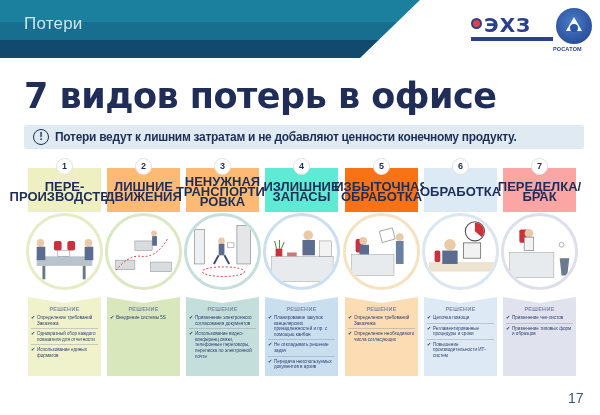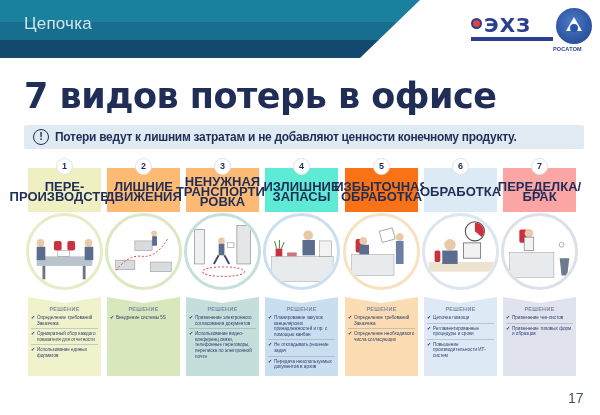--- a/index.html
+++ b/index.html
@@ -55,21 +55,21 @@
   .page-num { position: absolute; left: 568px; top: 390px; font-size: 14px; color: #3f5570; }
 </style>
 </head>
 <body>
 
 <div class="topbar">
   <div class="band1"></div>
   <div class="band2"></div>
   <div class="band3"></div>
   <div class="cut"></div>
-  <div class="topbar-title">Цепочка</div>
+  <div class="topbar-title">Потери</div>
 </div>
 
 <div class="logo-exz">
   <div class="emblem"></div>
   <div class="word">ЭХЗ</div>
   <div class="sub"></div>
 </div>
 <div class="logo-rosatom">
   <div class="tri"></div>
   <div class="dot"></div>

